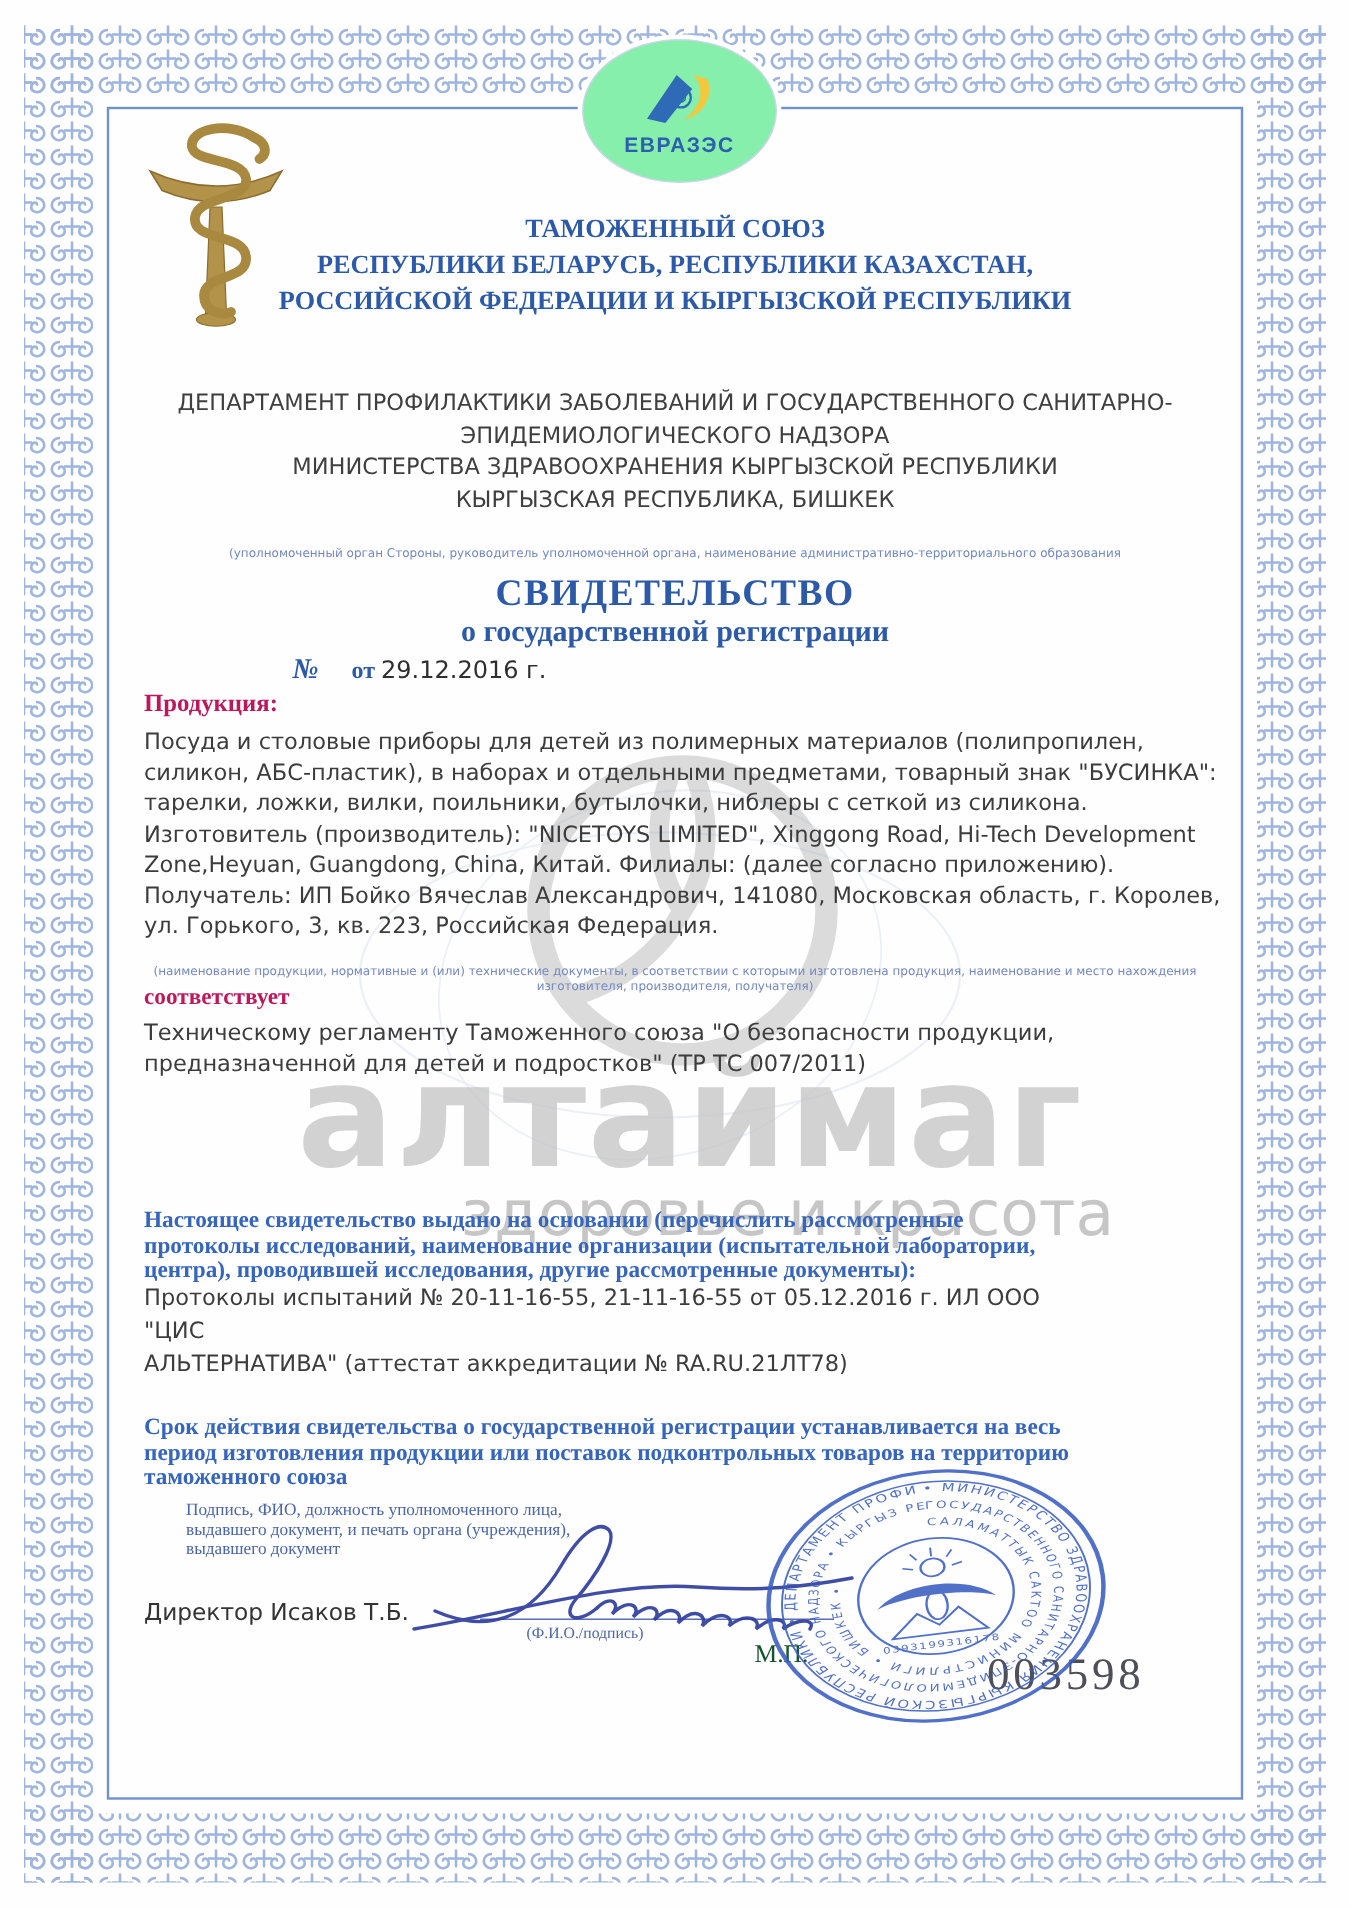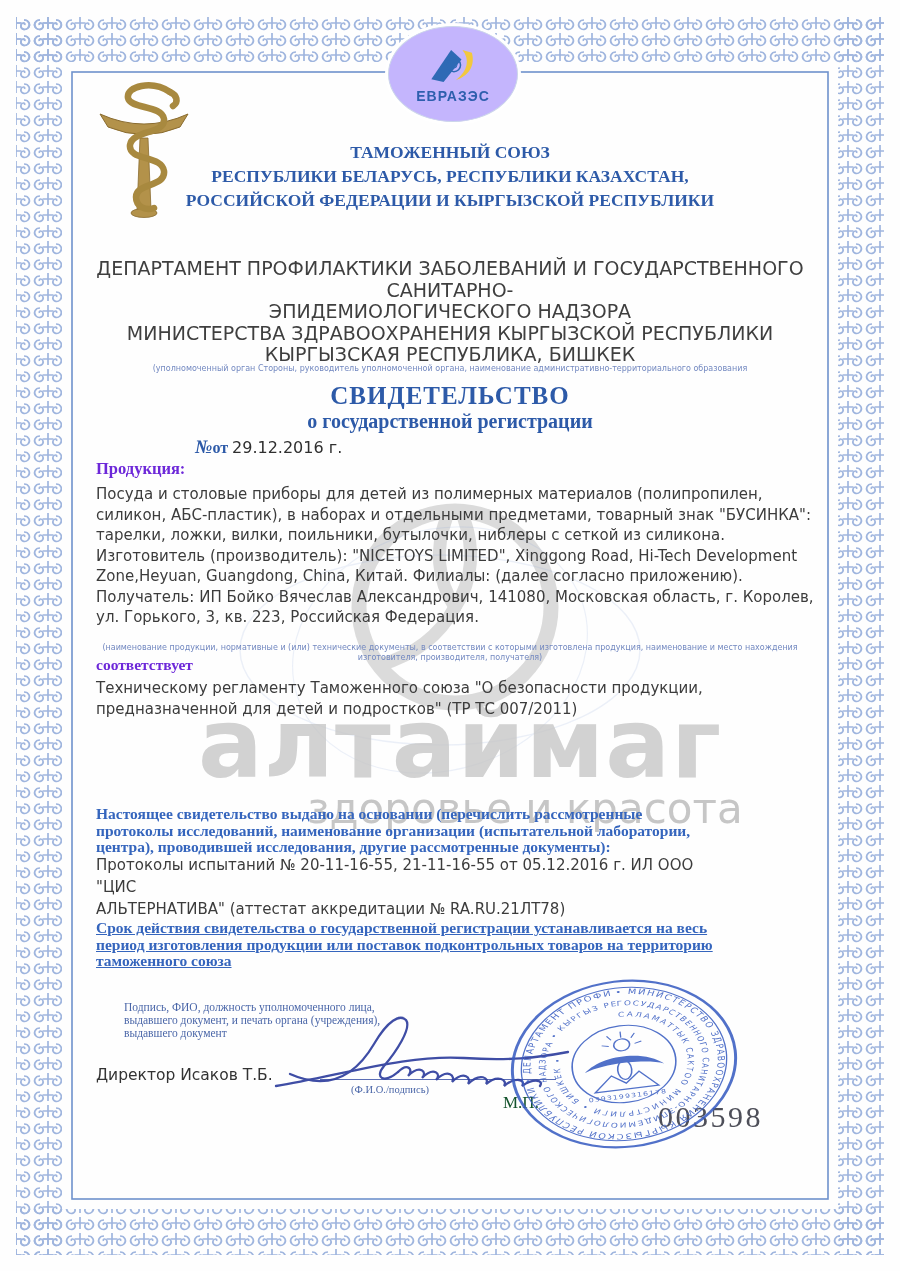--- a/index.html
+++ b/index.html
@@ -7,51 +7,51 @@
         font-family:"DejaVu Sans","Liberation Sans",sans-serif;color:#3b3b3b;}
   .abs{position:absolute;}
   .center{text-align:center;}
   .pre{white-space:pre-line;}
   
   .layer-border{z-index:0;}
   .layer-watermark{z-index:1;}
   .layer-content{z-index:2;}
   .layer-ink{z-index:3;}
   
-  .logo-oval{left:388px;top:26px;width:128px;height:94px;background:#c4b5fd;border:1px solid #ccd6ea;
+  .logo-oval{left:388px;top:26px;width:128px;height:94px;background:#86efac;border:1px solid #ccd6ea;
              border-radius:50%;display:flex;flex-direction:column;align-items:center;justify-content:center;
              box-shadow:0 0 0 3px #ffffff;}
   .logo-label{font-family:"Liberation Sans",sans-serif;font-weight:bold;color:#2e5fae;font-size:14px;letter-spacing:1px;margin-top:1px;}
   .union-title{left:110px;top:140px;width:680px;font-family:"Liberation Serif",serif;font-weight:bold;
                color:#2d5aa8;font-size:17.5px;line-height:24px;text-align:center;}
-  .department{left:90px;top:258px;width:720px;font-size:19px;line-height:21.5px;color:#3f3f3f;}
+  .department{left:90px;top:258px;width:720px;font-size:15px;line-height:21.5px;color:#3f3f3f;}
   .tiny-note{color:#7288c0;font-size:8px;line-height:10px;}
   .dept-note{left:90px;top:364px;width:720px;}
   .cert-title{left:150px;top:382px;width:600px;font-family:"Liberation Serif",serif;font-weight:bold;
               color:#2d5aa8;font-size:25px;letter-spacing:1px;}
   .cert-subtitle{left:150px;top:410px;width:600px;font-family:"Liberation Serif",serif;font-weight:bold;
                  color:#2d5aa8;font-size:20px;}
   .number-line{left:195px;top:436px;width:560px;display:flex;align-items:baseline;}
   .number-sign{font-family:"Liberation Serif",serif;font-style:italic;font-weight:bold;color:#2d5aa8;font-size:19px;}
   .number-value{font-size:16px;color:#2f2f2f;margin-left:2px;}
-  .date-label{font-family:"Liberation Serif",serif;font-weight:bold;color:#2d5aa8;font-size:16px;}
+  .date-label{font-family:"Liberation Serif",serif;font-weight:bold;color:#2d5aa8;font-size:16px;margin-left:22px;}
   .date-value{font-size:16px;color:#2f2f2f;margin-left:4px;}
-  .blue-serif-label{font-family:"Liberation Serif",serif;font-weight:bold;color:#6d28d9;font-size:16.5px;}
+  .blue-serif-label{font-family:"Liberation Serif",serif;font-weight:bold;color:#be185d;font-size:16.5px;}
   .product-label{left:96px;top:459px;}
   .body-par{font-size:15px;line-height:20.5px;color:#3c3c3c;}
   .product-desc{left:96px;top:484px;width:724px;}
   .product-note{left:88px;top:643px;width:724px;}
   .compliance-label{left:96px;top:656px;font-size:15.5px;}
   .regulation{left:96px;top:678px;width:724px;line-height:21px;}
   .blue-statement{font-family:"Liberation Serif",serif;font-weight:bold;color:#3565bd;font-size:15.5px;line-height:17px;}
   .reg-statement{left:98px;top:722px;width:740px;}
   .product-use{left:96px;top:754px;width:600px;}
   .basis-statement{left:96px;top:806px;width:710px;line-height:16.5px;}
   .protocols{left:96px;top:854px;width:640px;line-height:22px;}
-  .validity{left:96px;top:920px;width:724px;line-height:16.5px;text-decoration:underline;}
+  .validity{left:96px;top:944px;width:724px;line-height:16.5px;}
   .sig-note{left:96px;top:1001px;width:340px;color:#4a66a8;font-family:"Liberation Serif",serif;
             font-size:11.5px;line-height:13px;margin-left:28px;}
   .signatory{left:96px;top:1066px;font-size:15.5px;color:#333333;}
   .sig-line{left:320px;top:1079px;width:236px;border-top:1.6px solid #5a6db5;}
   .sig-caption{left:325px;top:1084px;width:130px;color:#4a66a8;font-family:"Liberation Serif",serif;font-size:10.5px;}
   .seal-mark{left:503px;top:1093px;font-family:Liberation Serif, serif;font-size:17px;color:#14532d;}
   .serial{left:658px;top:1100px;font-family:"Liberation Serif","DejaVu Serif",serif;font-size:30px;
           color:#4e4f59;letter-spacing:2.5px;}
   
   .wm-brand{left:198px;top:676px;width:520px;font-size:96px;line-height:96px;font-weight:bold;

